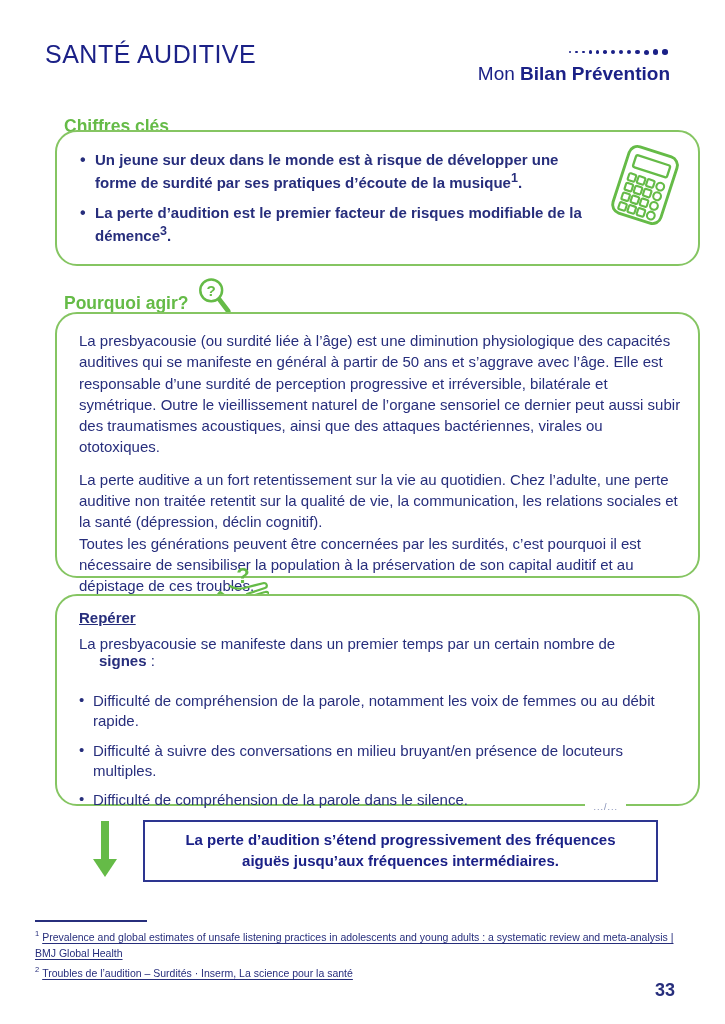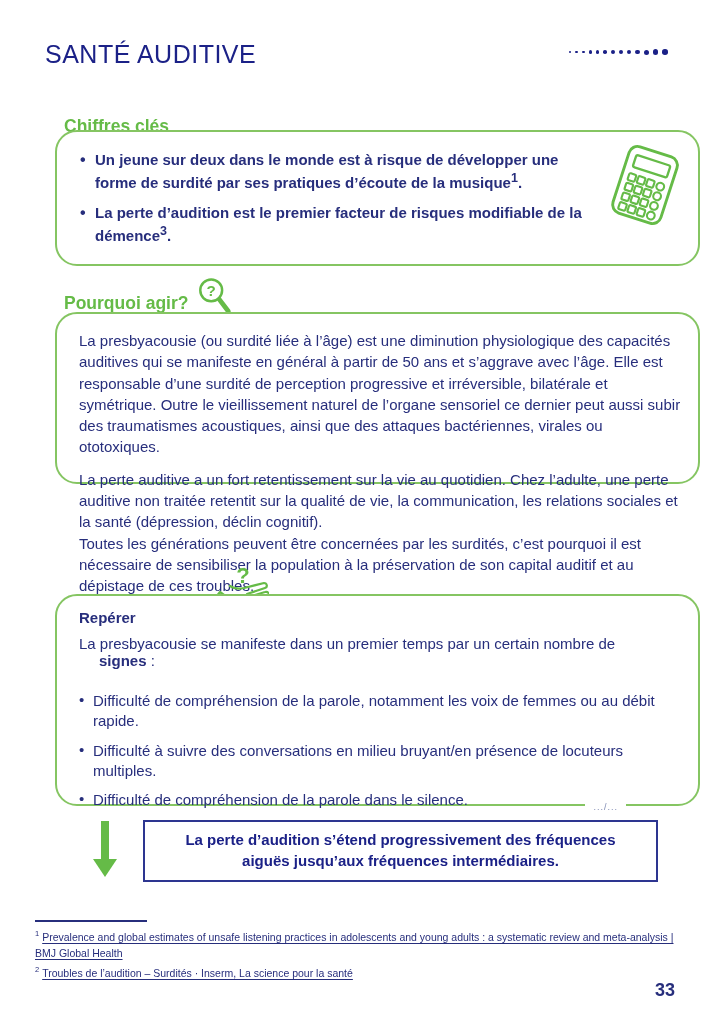--- a/index.html
+++ b/index.html
@@ -48,42 +48,42 @@
     display:flex;align-items:flex-end;gap:8px;
   }
   .sec-heading .hicon{flex:0 0 auto;color:var(--green);}
   
   .gbox{
     position:absolute;left:55px;width:645px;
     border:2px solid var(--green-border);
     border-radius:22px;background:#fff;
   }
   .box-kf{top:130px;height:136px;padding:18px 100px 0 22px;}
-  .box-why{top:312px;height:172px;padding:16px 12px 0 22px;}
+  .box-why{top:312px;height:266px;padding:16px 12px 0 22px;}
   .box-how{top:594px;height:212px;padding:13px 20px 0 22px;}
   
   .kf-list{list-style:none;}
   .kf-list li{
     position:relative;padding-left:16px;
     font-size:15px;font-weight:700;line-height:1.36;
     margin-bottom:9px;
   }
   .kf-list li::before{
     content:"•";position:absolute;left:1px;top:-1px;
     font-size:16px;color:var(--navy);
   }
   .calc-wrap{
     position:absolute;right:24px;top:14px;
     transform:rotate(18deg);color:var(--green);
   }
   
   .box-why p{font-size:15px;line-height:1.42;}
   .box-why p.pgap{margin-bottom:11px;}
   
-  .how-sub{font-size:15px;font-weight:700;margin-bottom:9px;}
+  .how-sub{font-size:15px;font-weight:700;margin-bottom:9px;text-decoration:underline;}
   .how-intro{font-size:15px;margin-bottom:9px;}
   .how-intro .b{font-weight:700;margin-left:20px;}
   .how-list{list-style:none;margin-bottom:10px;margin-top:22px;}
   .how-list li{
     position:relative;padding-left:14px;
     font-size:15px;line-height:1.35;margin-bottom:9px;
   }
   .how-list li::before{
     content:"•";position:absolute;left:0;top:-1px;
     font-size:15px;color:var(--navy);
@@ -136,20 +136,23 @@
         <span class="dot" style="width: 3.3px; height: 3.3px;"></span>
         <span class="dot" style="width: 3.6px; height: 3.6px;"></span>
         <span class="dot" style="width: 3.9px; height: 3.9px;"></span>
         <span class="dot" style="width: 4.2px; height: 4.2px;"></span>
         <span class="dot" style="width: 4.5px; height: 4.5px;"></span>
         <span class="dot" style="width: 4.8px; height: 4.8px;"></span>
         <span class="dot" style="width: 5px; height: 5px;"></span>
         <span class="dot" style="width: 5.3px; height: 5.3px;"></span>
         <span class="dot" style="width: 5.6px; height: 5.6px;"></span>
       </div>
+    <div class="brand-text">
+      <span>Mon </span><span class="b">Bilan Prévention</span>
+    </div>
   </div>
 
   <div class="sec-heading" style="top:116px;">
     <span>Chiffres clés</span>
   </div>
 
   <div class="gbox box-kf">
     <ul class="kf-list">
       <li><span>Un jeune sur deux dans le monde est à risque de développer une forme de surdité par ses pratiques d’écoute de la musique</span><sup>1</sup><span>.</span></li>
       <li><span>La perte d’audition est le premier facteur de risques modifiable de la démence</span><sup>3</sup><span>.</span></li>

